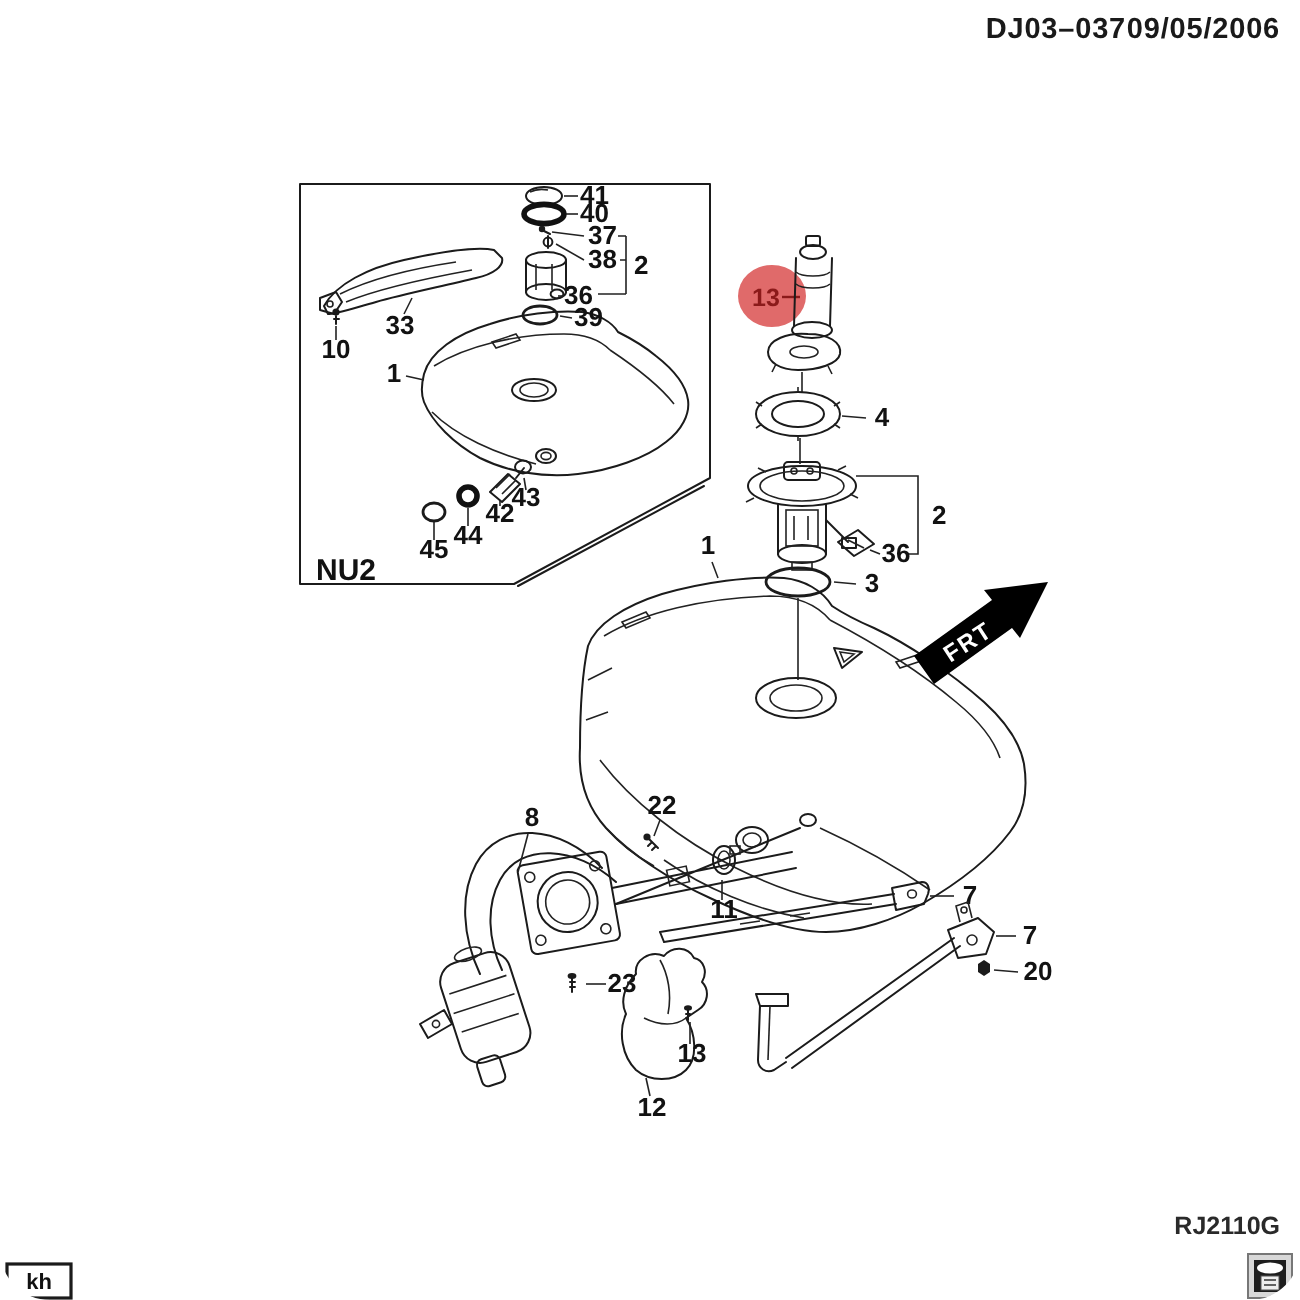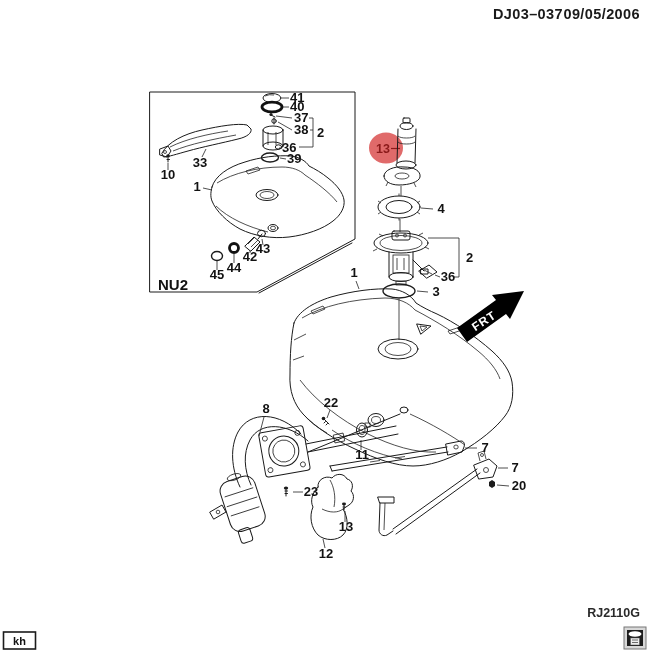--- a/index.html
+++ b/index.html
@@ -1,17 +1,17 @@
 <!DOCTYPE html>
 <html><head>
 <meta charset="utf-8">
 <style>
   html,body{margin:0;padding:0;background:#ffffff;}
   .stage{position:relative;width:650px;height:650px;background:#ffffff;overflow:hidden;
-         font-family:"Liberation Sans",sans-serif;}
+         font-family:"Liberation Sans",sans-serif;border-radius:25px;}
   svg{position:absolute;left:0;top:0;}
   .ln{fill:none;stroke:#1b1b1b;stroke-width:1;stroke-linecap:round;stroke-linejoin:round;}
   .ln2{fill:none;stroke:#1b1b1b;stroke-width:1.4;stroke-linecap:round;stroke-linejoin:round;}
   .thick{fill:none;stroke:#111;stroke-width:2.8;}
   .thin{fill:none;stroke:#222;stroke-width:.8;}
   .fillb{fill:#1b1b1b;stroke:none;}
   .callout{font:700 13px "Liberation Sans",sans-serif;fill:#121212;}
   .nu2{font:700 15px "Liberation Sans",sans-serif;fill:#121212;}
   .hdr{font:700 14.5px "Liberation Sans",sans-serif;fill:#1a1a1a;letter-spacing:.4px;}
   .code{font:600 12.5px "Liberation Sans",sans-serif;fill:#2a2a2a;}

